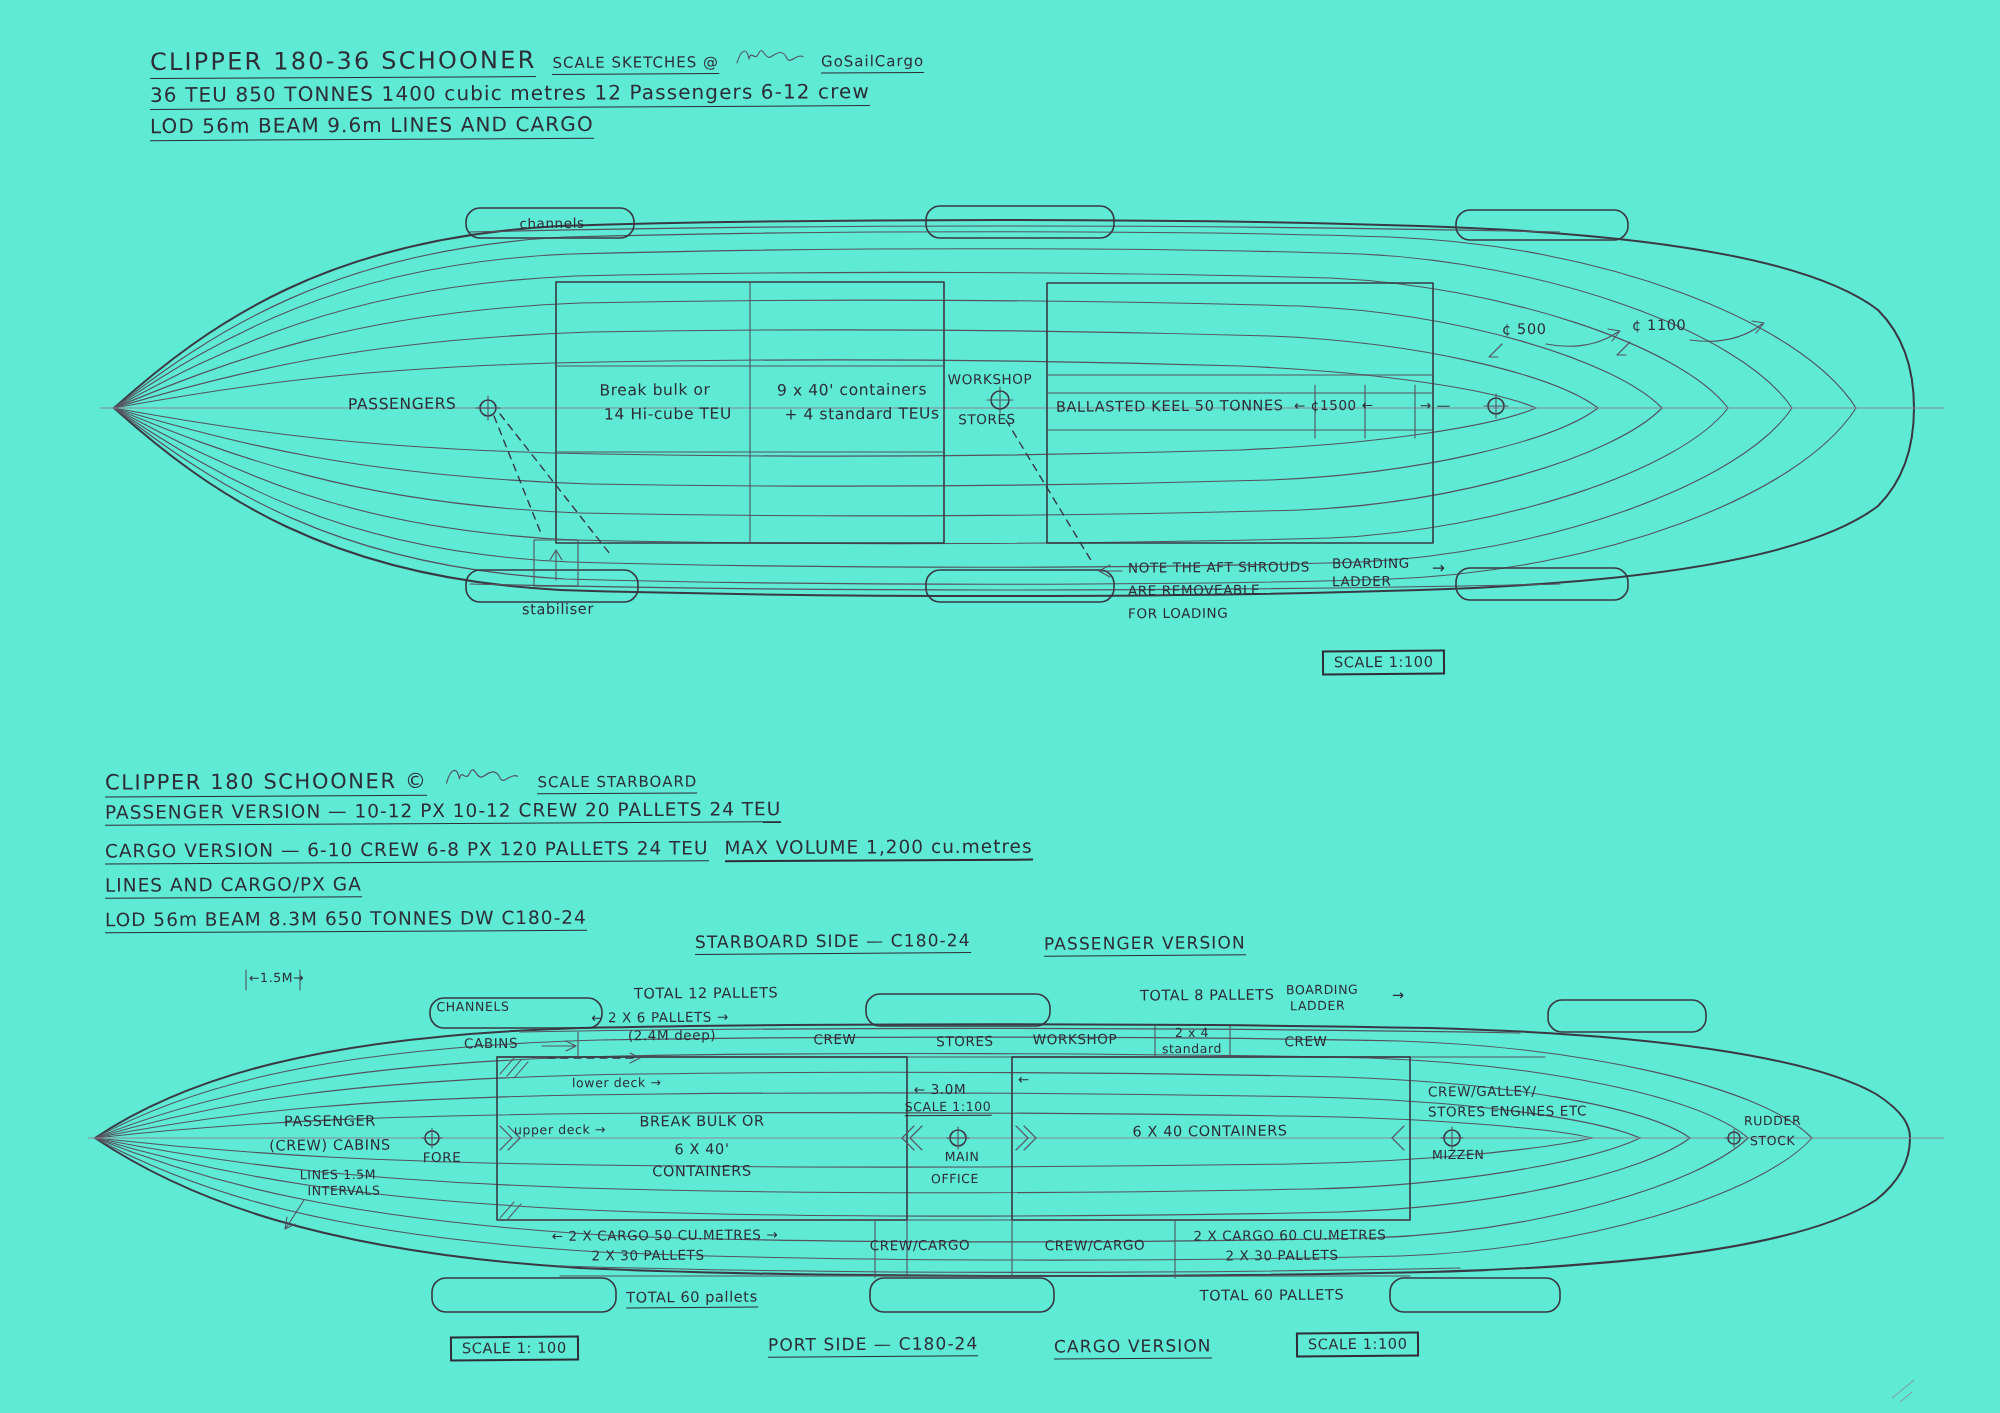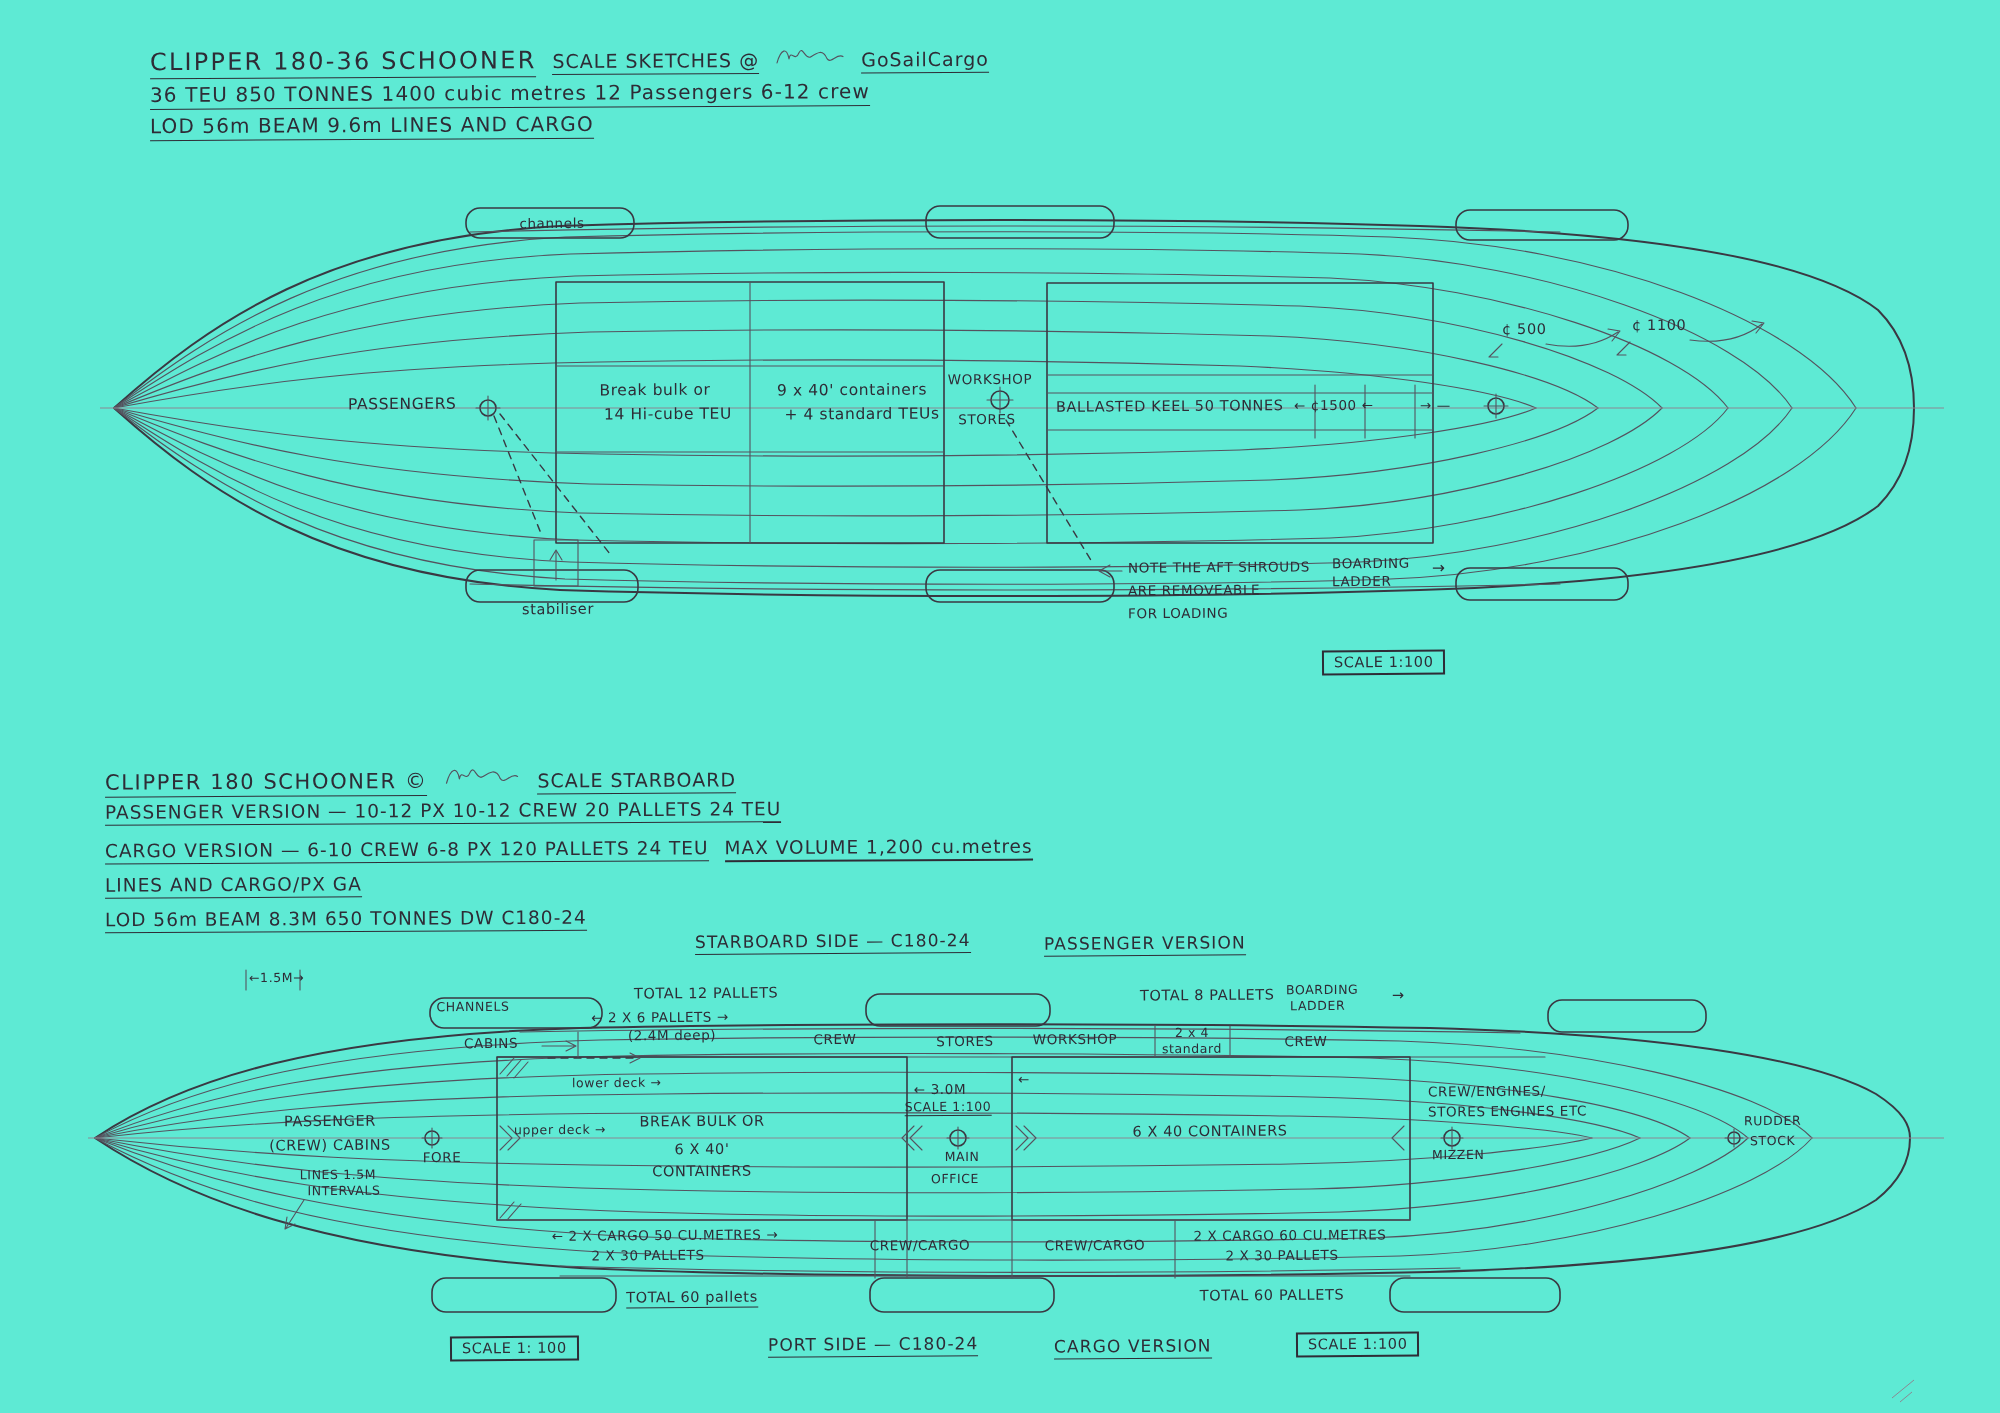--- a/index.html
+++ b/index.html
@@ -16,21 +16,21 @@
   .s12{font-size:12.5px}.s13{font-size:13.5px}.s14{font-size:14.5px}
   .s15{font-size:15.5px}.s16{font-size:17px;letter-spacing:1.1px}
   .u{border-bottom:1.8px solid #2e2c36;padding-bottom:2px}
   .u2{border-bottom:2.2px solid #2e2c36;padding-bottom:2px}
   .box{border:2px solid #2e2c36;padding:3px 10px;background:transparent}
   .hrow{position:absolute;display:flex;align-items:baseline;gap:16px;transform:rotate(-.3deg)}
   .t24{font-size:24px;letter-spacing:2.2px}
   .t21{font-size:21px;letter-spacing:1.6px}
   .t20{font-size:20px;letter-spacing:1.1px}
   .t18{font-size:18.5px;letter-spacing:1px}
-  .t14{font-size:19px;letter-spacing:1px}
+  .t14{font-size:15px;letter-spacing:1px}
   .sig{position:relative;top:4px}
 </style>
 </head>
 <body>
 
 <div class="page">
 
   <svg class="art" width="2000" height="1413" viewBox="0 0 2000 1413">
 
     <g>
@@ -262,21 +262,21 @@
   <div class="lbl s13 c" style="left:1306px;top:1034px">CREW</div>
   <div class="lbl s13 c" style="left:940px;top:1082px">← 3.0M</div>
   <div class="lbl s12 u c" style="left:948px;top:1100px">SCALE 1:100</div>
   <div class="lbl s13" style="left:1018px;top:1072px">←</div>
   <div class="lbl s14 c" style="left:702px;top:1114px">BREAK BULK OR</div>
   <div class="lbl s14 c" style="left:702px;top:1142px">6 X 40'</div>
   <div class="lbl s14 c" style="left:702px;top:1164px">CONTAINERS</div>
   <div class="lbl s12 c" style="left:962px;top:1150px">MAIN</div>
   <div class="lbl s12 c" style="left:955px;top:1172px">OFFICE</div>
   <div class="lbl s14 c" style="left:1210px;top:1124px">6 X 40 CONTAINERS</div>
-  <div class="lbl s13" style="left:1428px;top:1084px">CREW/ENGINES/</div>
+  <div class="lbl s13" style="left:1428px;top:1084px">CREW/GALLEY/</div>
   <div class="lbl s13" style="left:1428px;top:1104px">STORES ENGINES ETC</div>
   <div class="lbl s12" style="left:1432px;top:1148px">MIZZEN</div>
   <div class="lbl s12" style="left:1744px;top:1114px">RUDDER</div>
   <div class="lbl s12" style="left:1750px;top:1134px">STOCK</div>
   <div class="lbl s14 c" style="left:330px;top:1114px">PASSENGER</div>
   <div class="lbl s14 c" style="left:330px;top:1138px">(CREW) CABINS</div>
   <div class="lbl s13 c" style="left:442px;top:1150px">FORE</div>
   <div class="lbl s12 c" style="left:338px;top:1168px">LINES 1.5M</div>
   <div class="lbl s12 c" style="left:344px;top:1184px">INTERVALS</div>
   <div class="lbl s13 c" style="left:665px;top:1228px">← 2 X CARGO 50 CU.METRES →</div>

